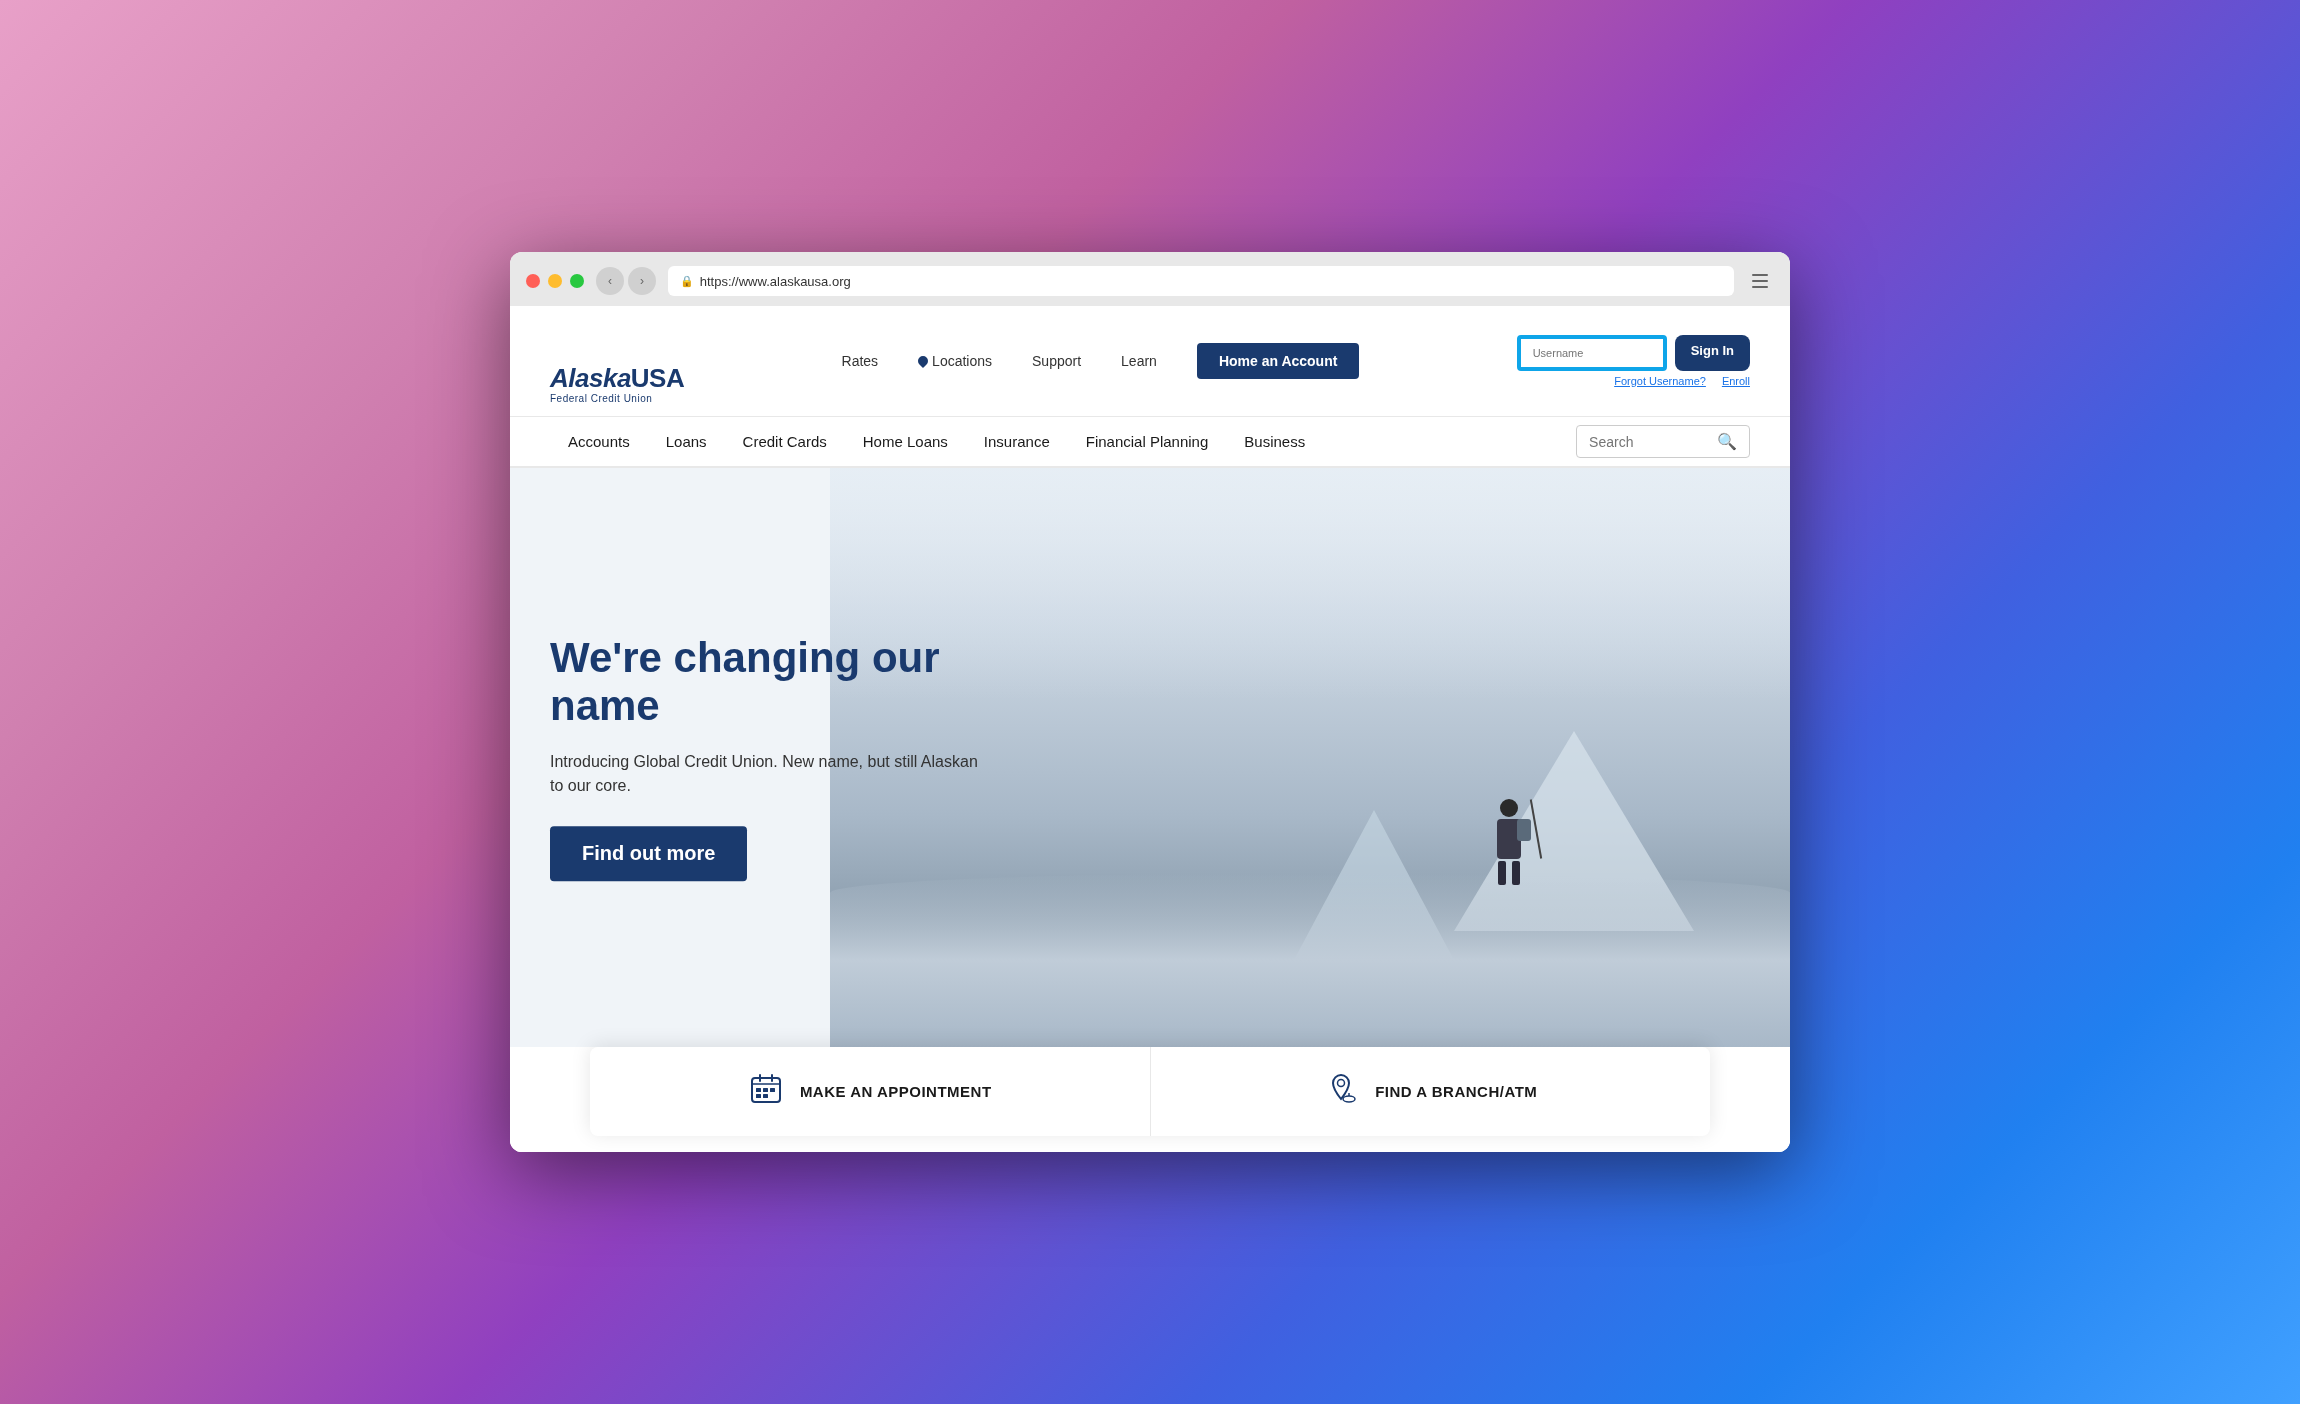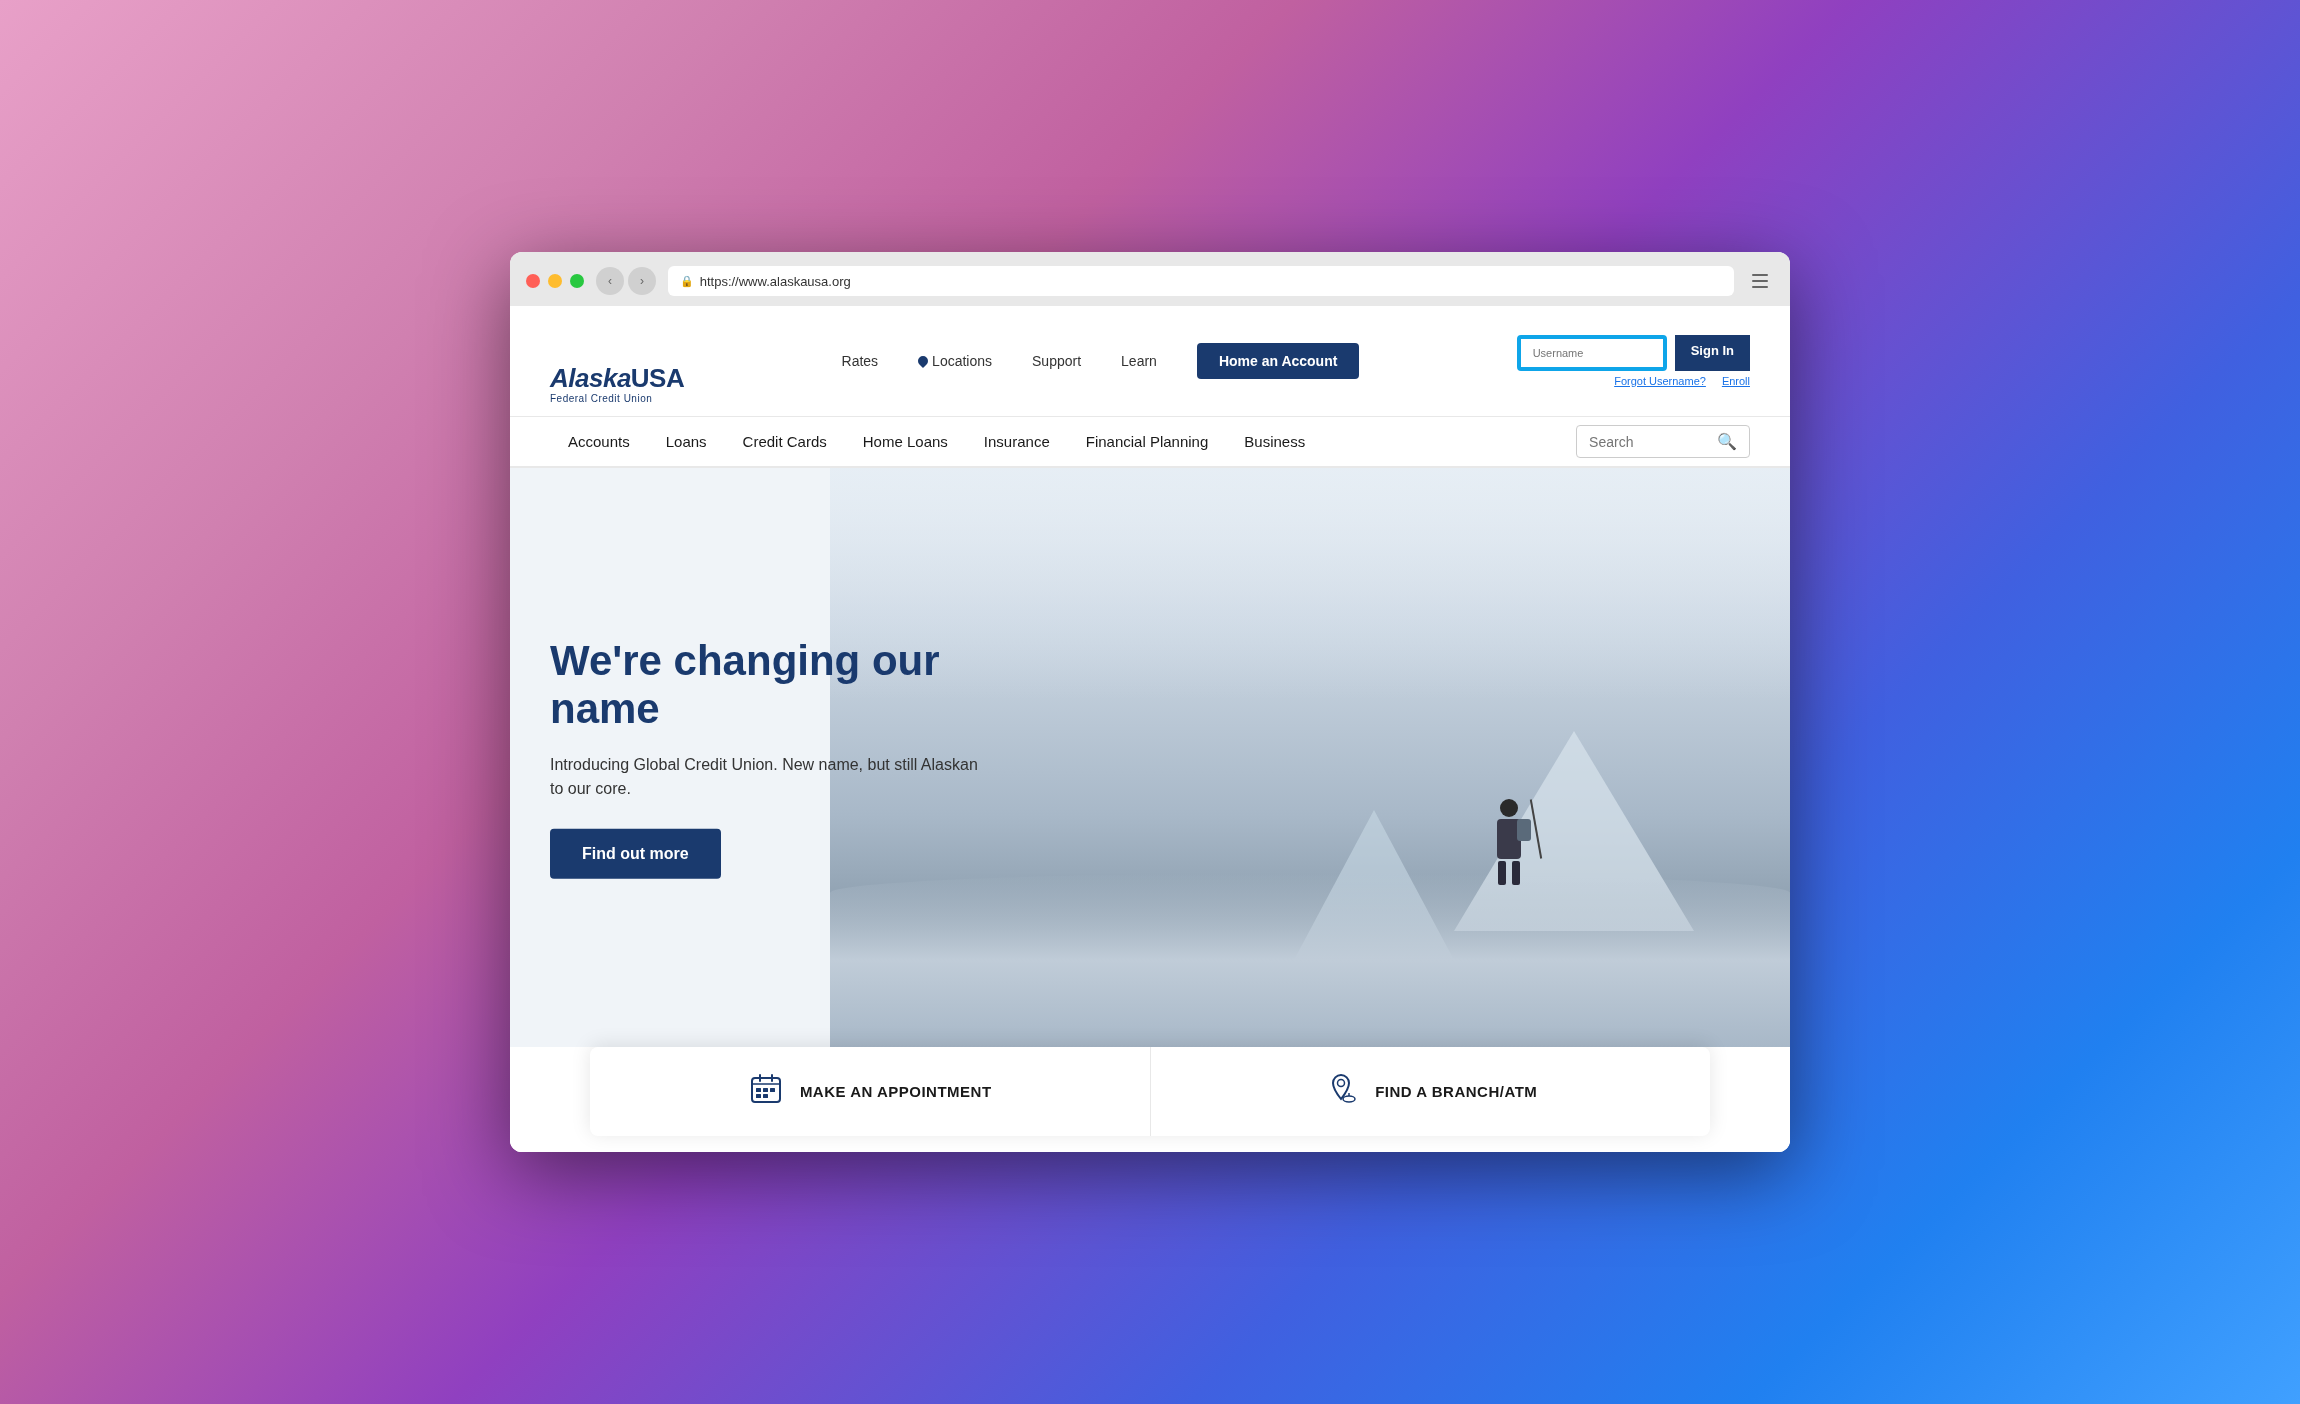--- a/index.html
+++ b/index.html
@@ -172,21 +172,21 @@
       border-radius: 4px;
       padding: 8px 12px;
       font-size: 11px;
       width: 150px;
       color: #999;
     }
     .signin-btn {
       background: #1a3a6e;
       color: #fff;
       padding: 8px 16px;
-      border-radius: 0;
+      border-radius: 8px;
       font-size: 13px;
       font-weight: 600;
       cursor: pointer;
     }
     .login-sub-links {
       display: flex;
       gap: 16px;
       margin-top: 4px;
     }
     .login-sub-link {
@@ -363,21 +363,21 @@
       font-size: 16px;
       color: #333;
       line-height: 1.5;
       margin-bottom: 28px;
     }
     .find-out-btn {
       background: #1a3a6e;
       color: #fff;
       padding: 16px 32px;
       border-radius: 4px;
-      font-size: 16px;
+      font-size: 20px;
       font-weight: 600;
       cursor: pointer;
       display: inline-block;
     }
 
     
     .quick-actions {
       background: #fff;
       box-shadow: 0 -2px 20px rgba(0,0,0,0.1);
       display: flex;

